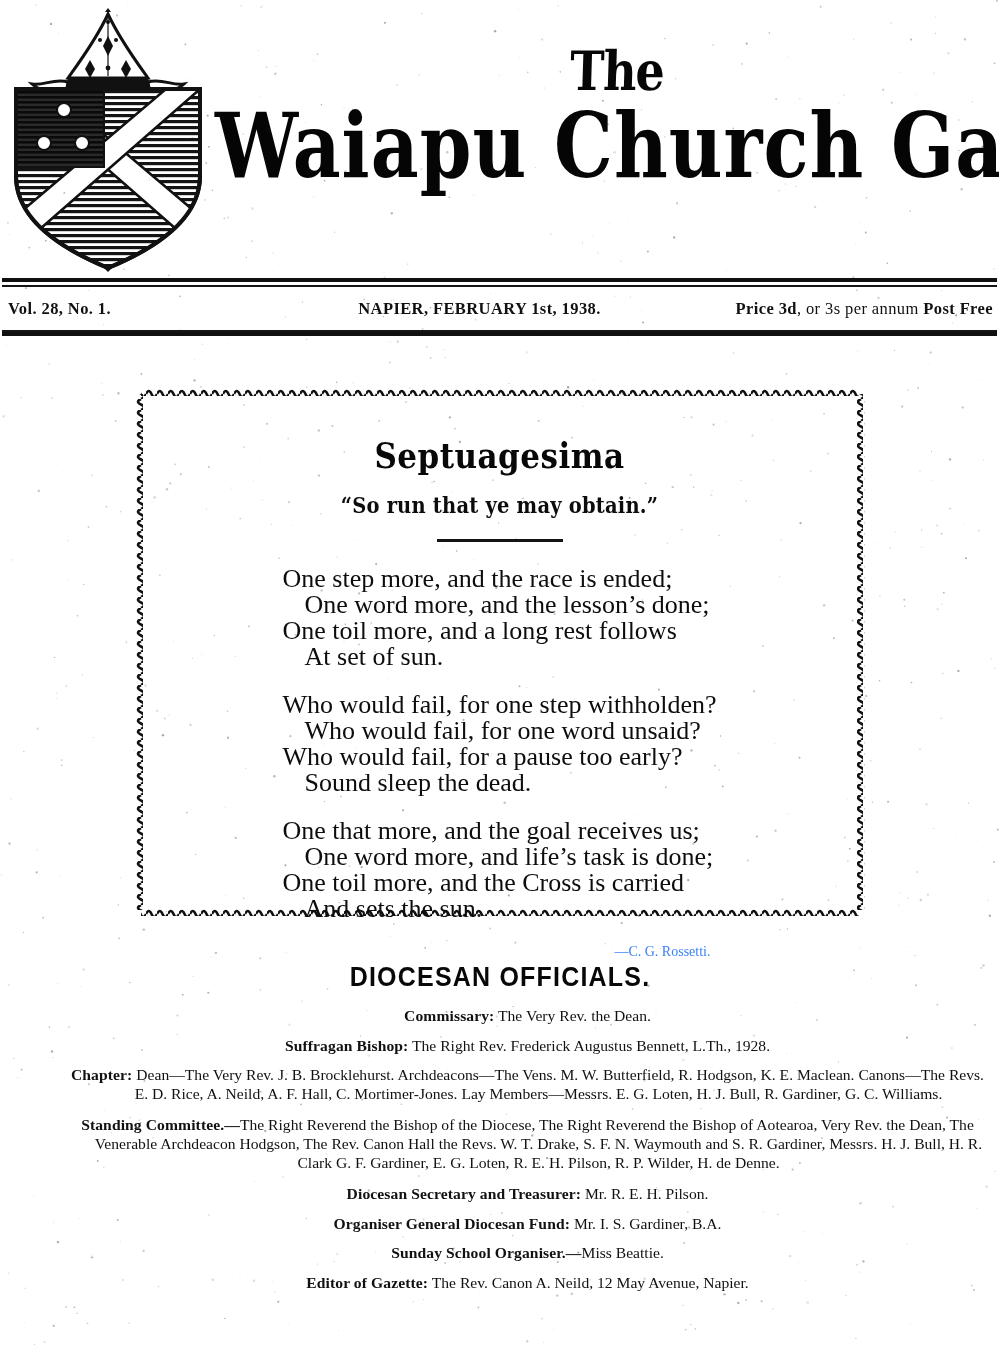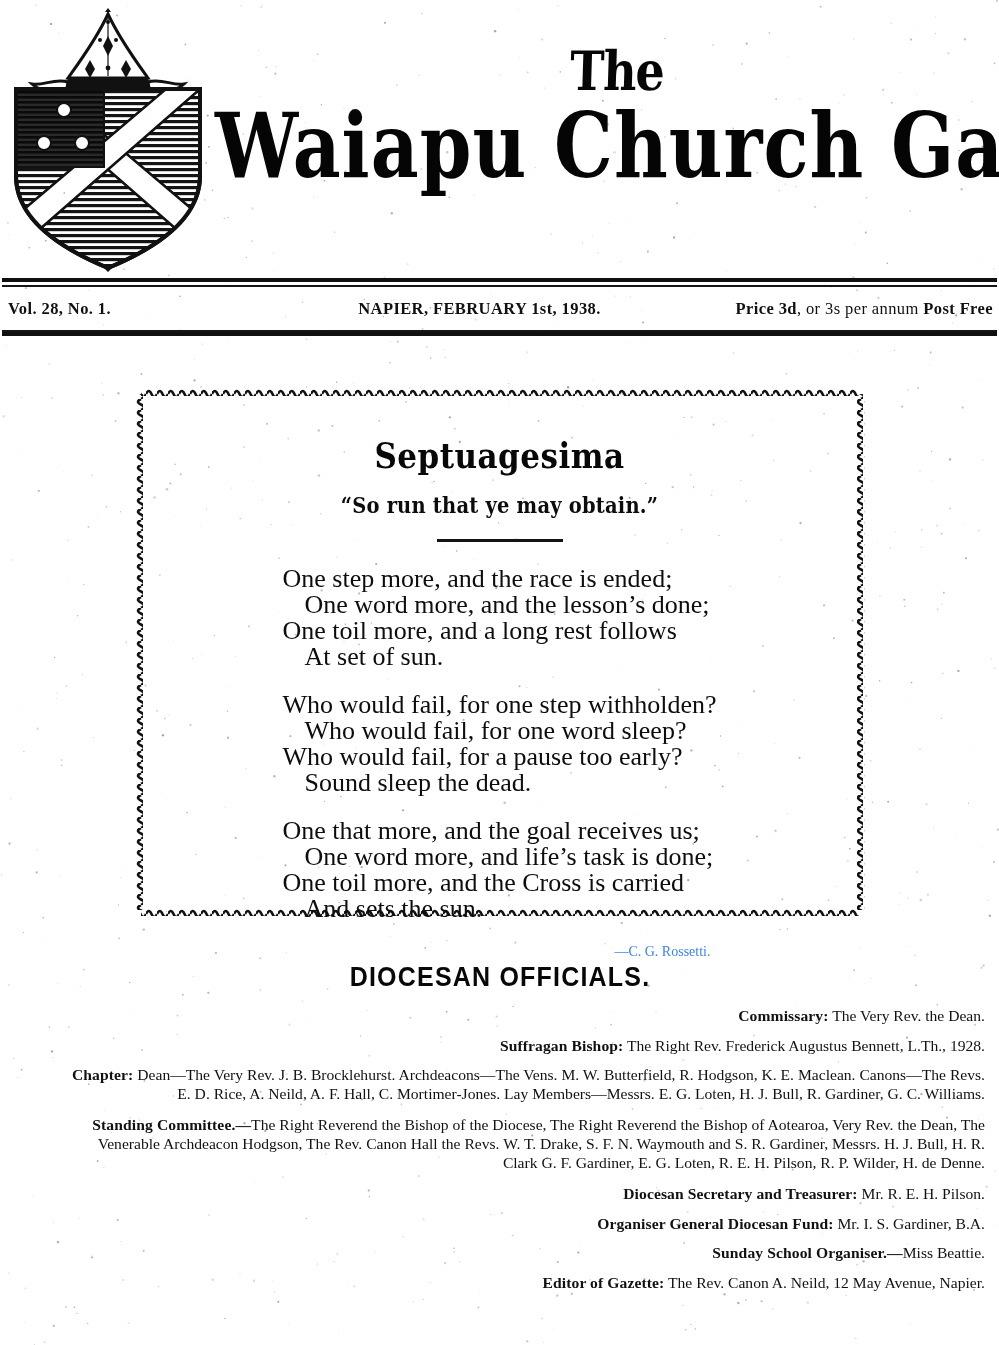--- a/index.html
+++ b/index.html
@@ -180,21 +180,21 @@
     padding-right: 55px;
   }
   .entry {
     font-family: "Liberation Serif", serif;
     font-size: 15.6px;
     line-height: 18.6px;
     margin-bottom: 11px;
     text-indent: -22px;
     padding-left: 22px;
     color: #111111;
-    text-align: right;
+    text-align: center;
   }
   .entry .lbl {
     font-weight: 700;
     letter-spacing: .1px;
   }
   .entry.tight { margin-bottom: 13px; }
 </style>
 </head>
 <body>
 
@@ -300,21 +300,21 @@
 
     <div class="stanzas">
       <div class="stanza">
         <div class="vline">One step more, and the race is ended;</div>
         <div class="vline ind">One word more, and the lesson’s done;</div>
         <div class="vline">One toil more, and a long rest follows</div>
         <div class="vline ind">At set of sun.</div>
       </div>
       <div class="stanza">
         <div class="vline">Who would fail, for one step withholden?</div>
-        <div class="vline ind">Who would fail, for one word sleep?</div>
+        <div class="vline ind">Who would fail, for one word unsaid?</div>
         <div class="vline">Who would fail, for a pause too early?</div>
         <div class="vline ind">Sound sleep the dead.</div>
       </div>
       <div class="stanza">
         <div class="vline">One that more, and the goal receives us;</div>
         <div class="vline ind">One word more, and life’s task is done;</div>
         <div class="vline">One toil more, and the Cross is carried</div>
         <div class="vline ind">And sets the sun.</div>
       </div>
       <div class="attrib">—C. G. Rossetti.</div>

